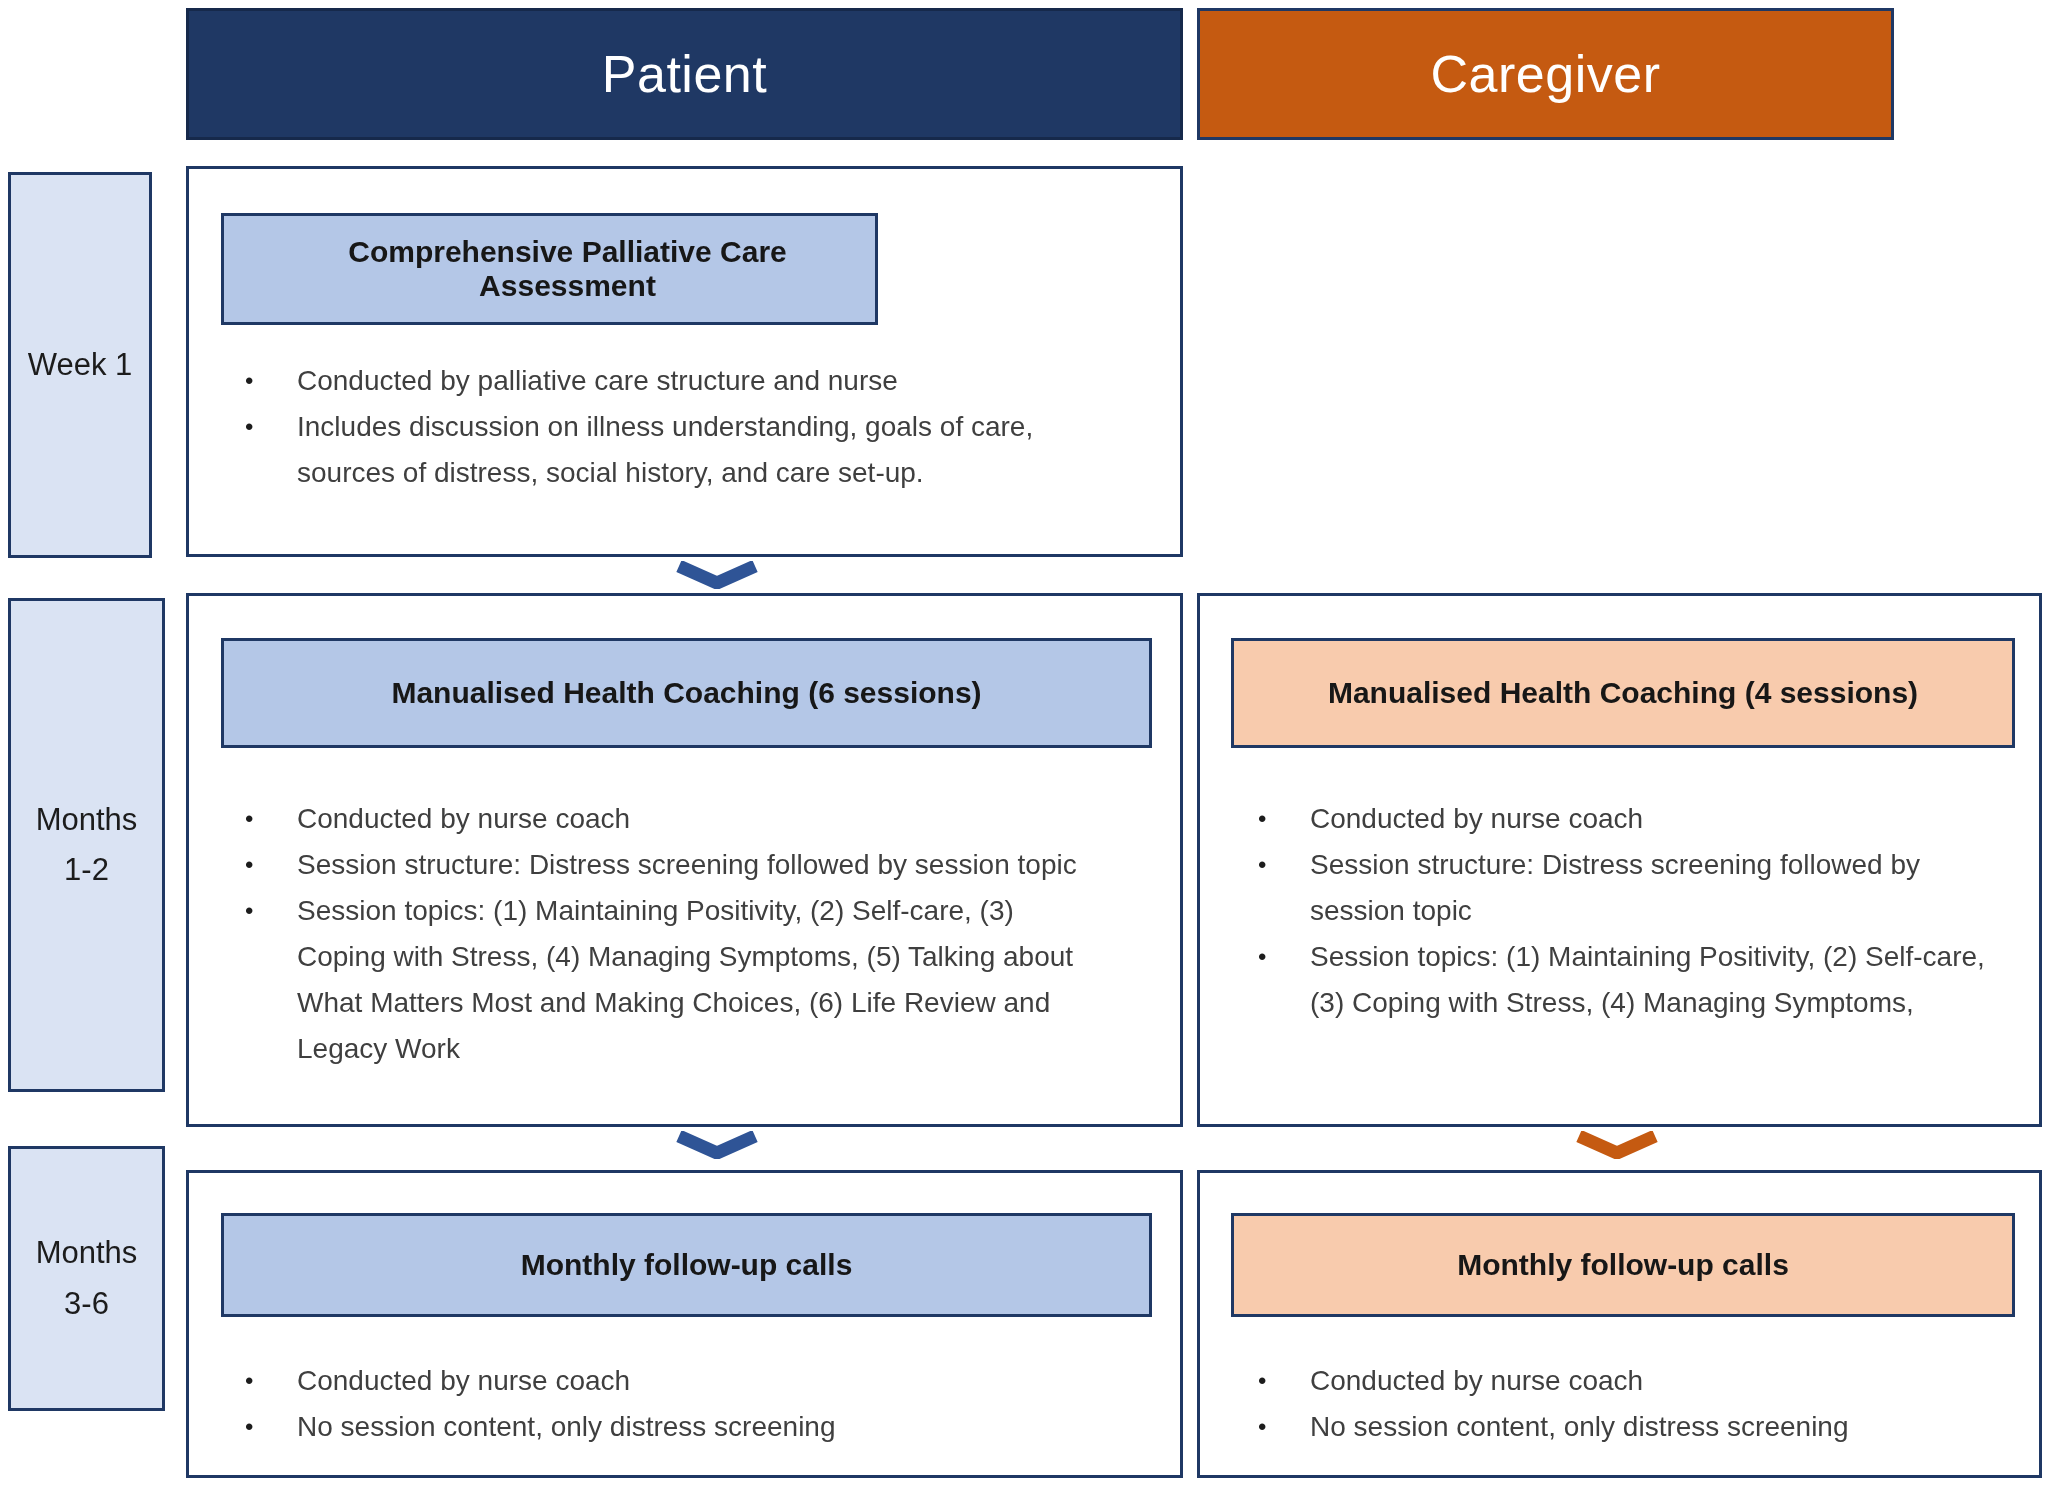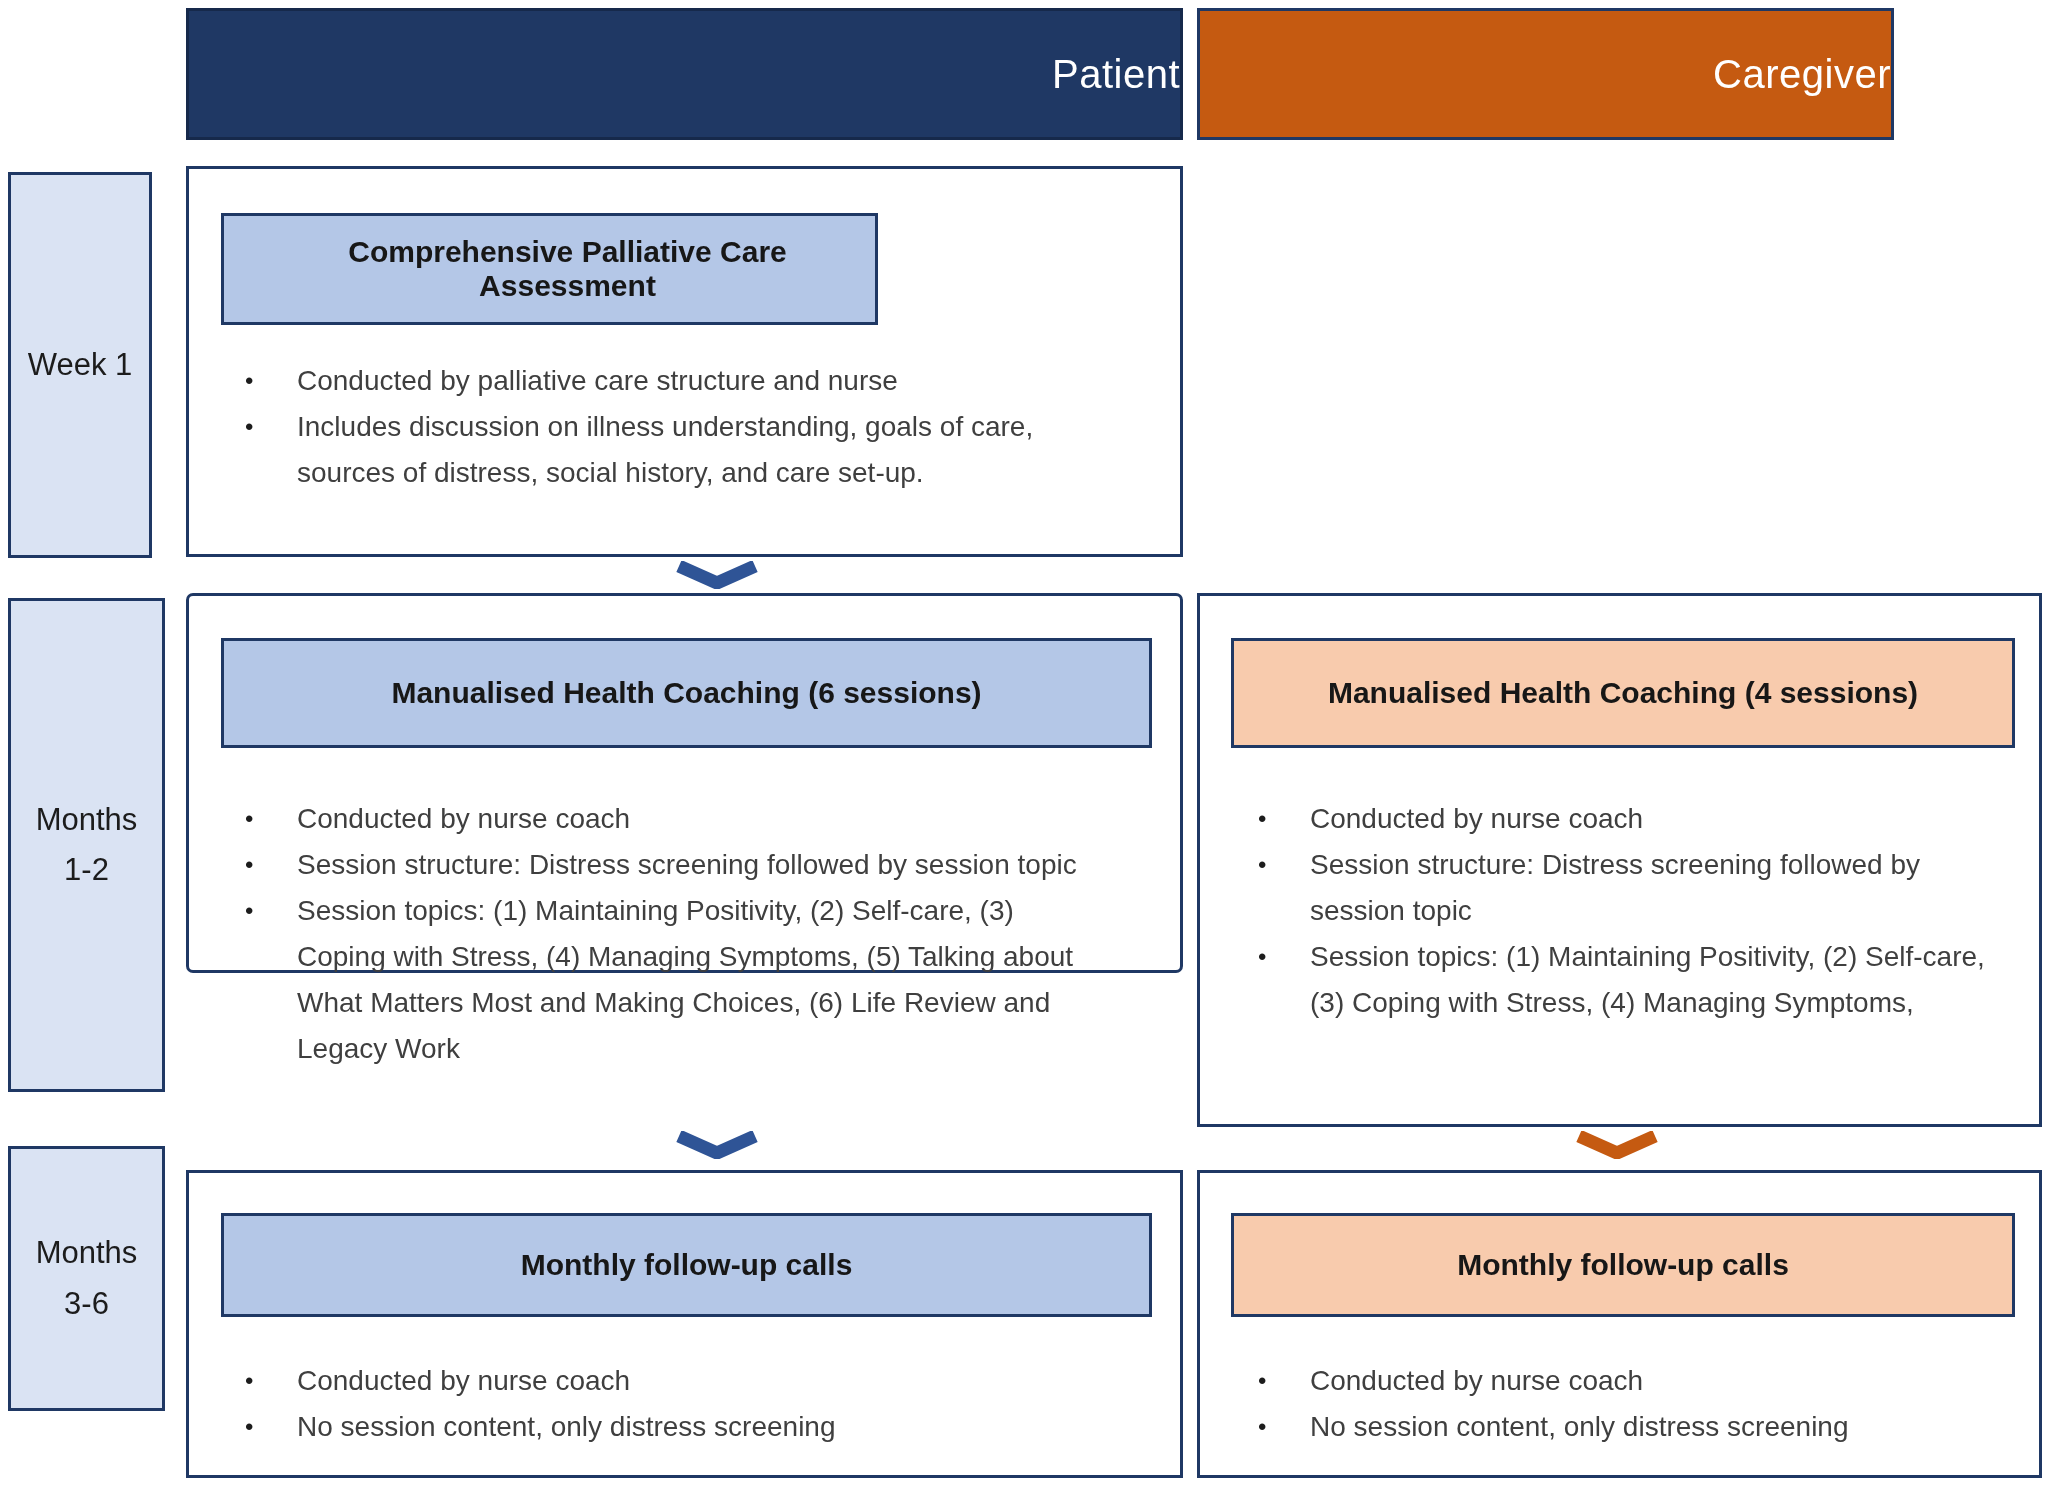--- a/index.html
+++ b/index.html
@@ -21,23 +21,23 @@
   body{font-family:"Liberation Sans", sans-serif;}
   #stage{
     position:relative;
     width:2054px;height:1491px;
     background:#ffffff;
     overflow:hidden;
   }
   .abs{position:absolute;}
   
   .col-header{
-    display:flex;align-items:center;justify-content:flex-end;
+    display:flex;align-items:center;justify-content:center;
     color:var(--c-header_text);
-    font-size:40px;letter-spacing:0.5px;
+    font-size:52px;letter-spacing:0.5px;
     border:3px solid #16294b;
   }
   .col-header.patient{background:var(--c-navy);}
   .col-header.caregiver{background:var(--c-orange);border-color:var(--c-border_navy);}
   
   .row-label{
     background:var(--c-light_blue);
     border:3px solid var(--c-border_navy);
     display:flex;align-items:center;justify-content:center;
     text-align:center;
@@ -111,21 +111,21 @@
         <span class="dot">•</span>
         <span class="txt">Includes discussion on illness understanding, goals of care, sources of distress, social history, and care set-up.</span>
       </li>
     </ul>
   </div>
 
   <svg class="abs chev blue" style="left:674px;top:561px;" width="86" height="28" viewBox="0 0 86 28">
     <path d="M5 5 L43 22 L81 5"></path>
   </svg>
 
-  <div class="abs content-box" style="left:186px;top:593px;width:997px;height:380px;border-radius:7px;">
+  <div class="abs content-box" style="left:186px;top:593px;width:997px;height:534px;">
     <div class="box-title blue" style="left:32px;top:42px;width:931px;height:110px;">
       <span>Manualised Health Coaching (6 sessions)</span>
     </div>
     <ul class="bullets" style="left:56px;top:200px;width:850px;">
       <li>
         <span class="dot">•</span>
         <span class="txt">Conducted by nurse coach</span>
       </li>
       <li>
         <span class="dot">•</span>

